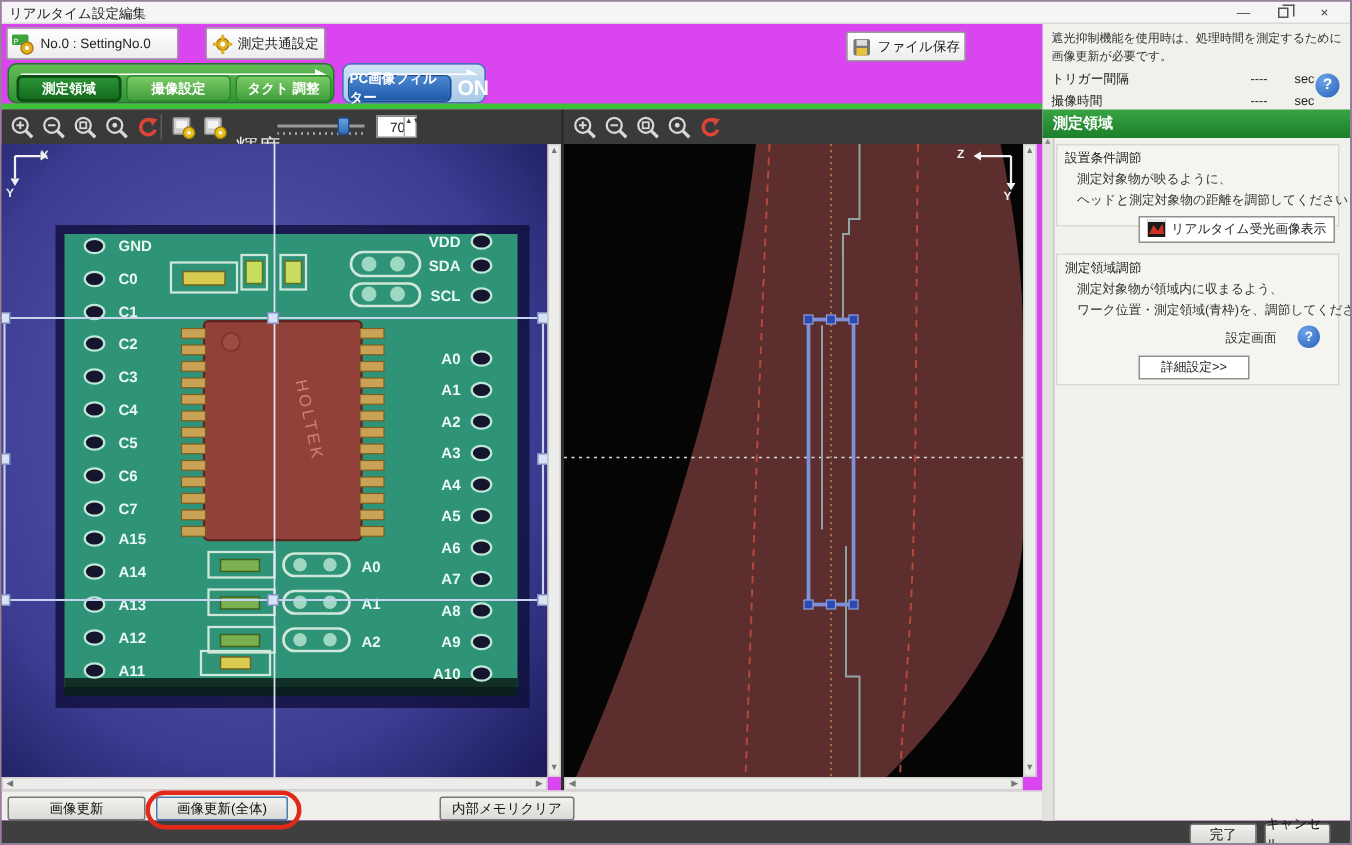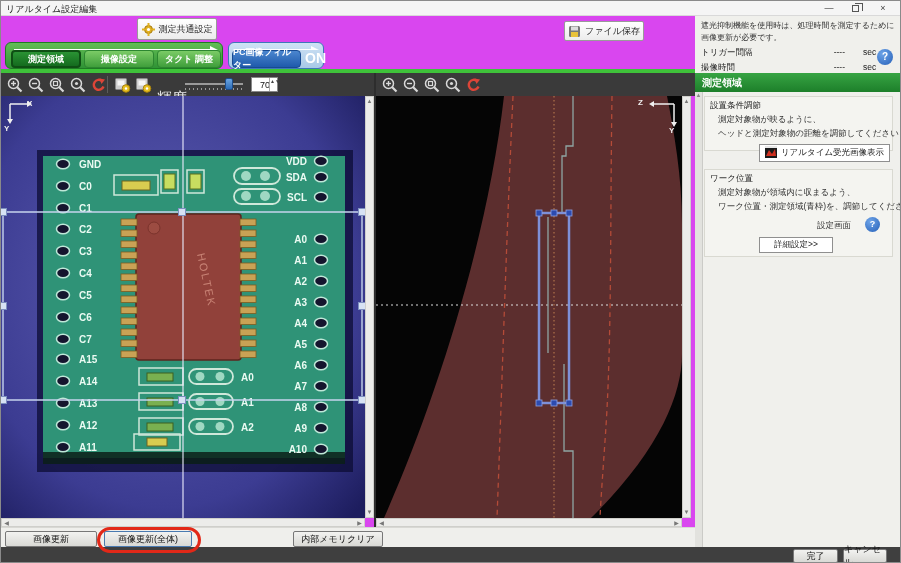--- a/index.html
+++ b/index.html
@@ -83,20 +83,31 @@
 
   <div class="abs titlebar">
     <div class="t">リアルタイム設定編集</div>
     <div class="winbtn" style="left:815px;">—</div>
     <div class="winbtn" style="left:841px;">
         <span class="maxbox"></span>
       </div>
     <div class="winbtn" style="left:869px;">×</div>
   </div>
 
+  <div class="btn" style="left:3px; top:17px; width:115px; height:22px; justify-content:flex-start; padding-left:3px;">
+    <span class="ic">
+      <svg width="15" height="15">
+          <rect x="0" y="1" width="11" height="7" rx="1" fill="#3da43d"></rect>
+          <text x="1" y="7" font-size="5" fill="#fff">P</text>
+          <circle cx="10" cy="10" r="4" fill="#e0b020" stroke="#a87c10"></circle>
+          <circle cx="10" cy="10" r="1.4" fill="#fff"></circle>
+        </svg>
+    </span>
+    <span>No.0 : SettingNo.0</span>
+  </div>
 
   <div class="btn" style="left:136px; top:17px; width:80px; height:22px;">
     <span class="ic">
       <svg width="13" height="13">
           <circle cx="6.5" cy="6.5" r="4" fill="#e0b020" stroke="#a87c10"></circle>
           <rect x="5.5" y="0" width="2" height="3" fill="#e0b020"></rect>
           <rect x="5.5" y="10" width="2" height="3" fill="#e0b020"></rect>
           <rect x="0" y="5.5" width="3" height="2" fill="#e0b020"></rect>
           <rect x="10" y="5.5" width="3" height="2" fill="#e0b020"></rect>
           <circle cx="6.5" cy="6.5" r="1.6" fill="#fff"></circle>
@@ -484,21 +495,21 @@
               <rect x="0" y="0" width="12" height="12" fill="#1a1a1a"></rect>
               <path d="M1,10 L4,4 L7,8 L10,3 L11,10 Z" fill="#d03020"></path>
               <rect x="0" y="0" width="12" height="2" fill="#e8e8e8"></rect>
             </svg>
         </span>
         <span>リアルタイム受光画像表示</span>
       </div>
     </div>
 
     <div class="secbox" style="top:153px; height:88px;">
-      <div class="sec-title">ワーク位置</div>
+      <div class="sec-title">測定領域調節</div>
       <div class="sec-line" style="top:17px;">測定対象物が領域内に収まるよう、</div>
       <div class="sec-line" style="top:31px;">ワーク位置・測定領域(青枠)を、調節してください</div>
       <div class="sec-line" style="left:112px; top:50px;">設定画面</div>
       <div class="helpq" style="left:160px; top:47px; width:15px; height:15px; font-size:9px; line-height:15px;">?</div>
       <div class="whitebtn" style="left:54px; top:67px; width:74px; height:16px;">詳細設定&gt;&gt;</div>
     </div>
   </div>
 
 </div>
 

